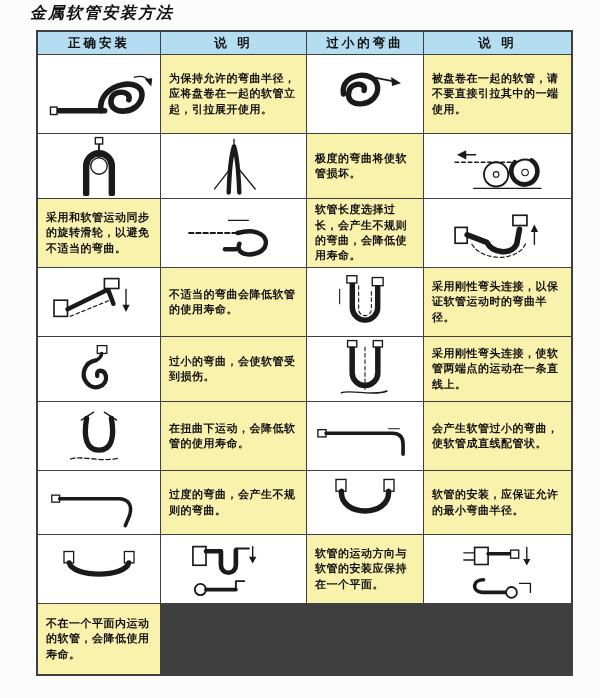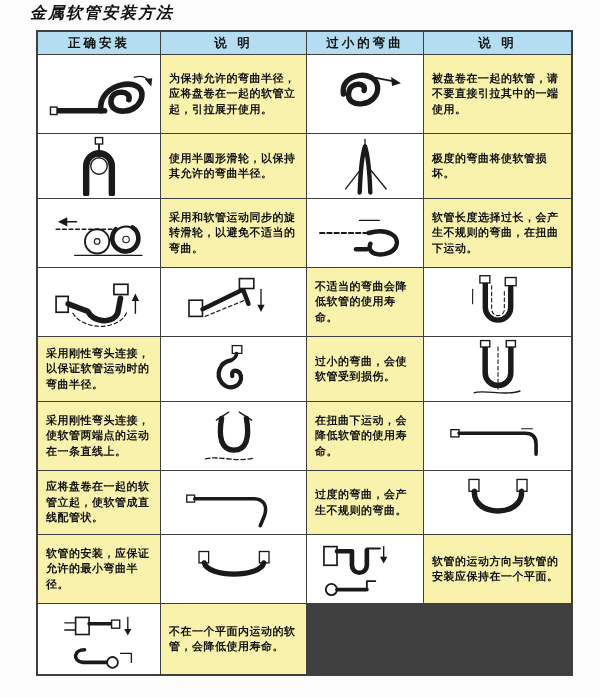--- a/index.html
+++ b/index.html
@@ -86,21 +86,20 @@
   <div class="desc">被盘卷在一起的软管，请不要直接引拉其中的一端使用。</div>
 
   <div class="img">
     <svg width="110" height="60" viewBox="0 0 120 64">
       <path class="ink" stroke-width="7" d="M46,62 V32 A14,14 0 0 1 74,32 V62"></path>
       <circle class="fw" stroke-width="1.5" cx="60" cy="32" r="9"></circle>
       <path class="ink" stroke-width="2" d="M60,22 V6"></path>
       <rect class="fw" stroke-width="1.5" x="56" y="1" width="8" height="7"></rect>
     </svg>
   </div>
-  <div class="desc">使用半圆形滑轮，以保持其允许的弯曲半径。</div>
   <div class="img">
     <svg width="106" height="58" viewBox="0 0 120 64">
       <path class="ink" stroke-width="5" d="M54,62 C55,34 58,16 60,10"></path>
       <path class="ink" stroke-width="5" d="M66,62 C65,34 62,16 60,10"></path>
       <path class="ink" stroke-width="1.5" d="M60,10 V2"></path>
       <path class="ink" stroke-width="1.5" d="M38,58 L55,36"></path>
       <path class="ink" stroke-width="1.5" d="M84,58 L66,36"></path>
     </svg>
   </div>
   <div class="desc">极度的弯曲将使软管损坏。</div>
@@ -120,21 +119,21 @@
   </div>
   <div class="desc">采用和软管运动同步的旋转滑轮，以避免不适当的弯曲。</div>
   <div class="img">
     <svg width="108" height="58" viewBox="0 0 120 64">
       <path class="ink" stroke-width="1.5" d="M54,18 h22"></path>
       <path class="ink" stroke-width="2" stroke-dasharray="5 3" d="M10,32 H64"></path>
       <path class="ink" stroke-width="5" d="M64,32 C86,26 100,36 94,48 C86,60 60,58 66,44"></path>
       <path class="ink" stroke-width="5" d="M62,50 h-12"></path>
     </svg>
   </div>
-  <div class="desc">软管长度选择过长，会产生不规则的弯曲，在扭曲下运动。</div>
+  <div class="desc">软管长度选择过长，会产生不规则的弯曲，会降低使用寿命。</div>
 
   <div class="img">
     <svg width="112" height="60" viewBox="0 0 120 64">
       <rect class="fw" stroke-width="1.8" x="14" y="26" width="13" height="17"></rect>
       <path class="ink" stroke-width="6" d="M27,34 L48,42 C54,54 74,56 80,44 L83,28"></path>
       <rect class="fw" stroke-width="1.8" x="76" y="13" width="15" height="11"></rect>
       <path class="ink" stroke-width="1.3" stroke-dasharray="4 3" d="M32,44 C44,64 84,62 90,42"></path>
       <path class="ink" stroke-width="1.5" d="M99,44 V28"></path>
       <polygon class="fk" points="99,23 95,31 103,31"></polygon>
     </svg>
@@ -190,21 +189,21 @@
   </div>
   <div class="desc">在扭曲下运动，会降低软管的使用寿命。</div>
 
   <div class="img">
     <svg width="112" height="58" viewBox="0 0 120 64">
       <rect class="fw" stroke-width="1.5" x="8" y="25" width="9" height="8"></rect>
       <path class="ink" stroke-width="4" d="M17,29 H90 C99,29 102,34 102,41 V52"></path>
       <path class="ink" stroke-width="1.2" d="M86,24 h12"></path>
     </svg>
   </div>
-  <div class="desc">应将盘卷在一起的软管立起，使软管成直线配管状。</div>
+  <div class="desc">会产生软管过小的弯曲，使软管成直线配管状。</div>
   <div class="img">
     <svg width="108" height="56" viewBox="0 0 120 64">
       <rect class="fw" stroke-width="1.5" x="6" y="23" width="9" height="8"></rect>
       <path class="ink" stroke-width="4" d="M15,27 H82 C95,27 98,36 95,46 L90,58"></path>
     </svg>
   </div>
   <div class="desc">过度的弯曲，会产生不规则的弯曲。</div>
 
   <div class="img">
     <svg width="110" height="58" viewBox="0 0 120 64">

